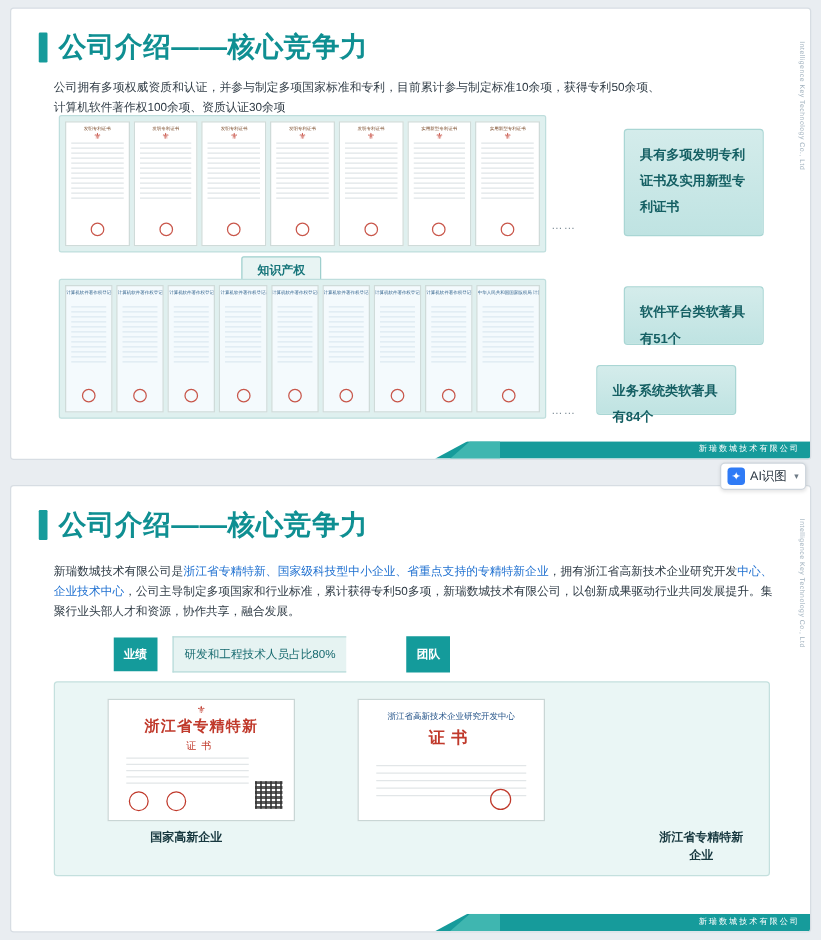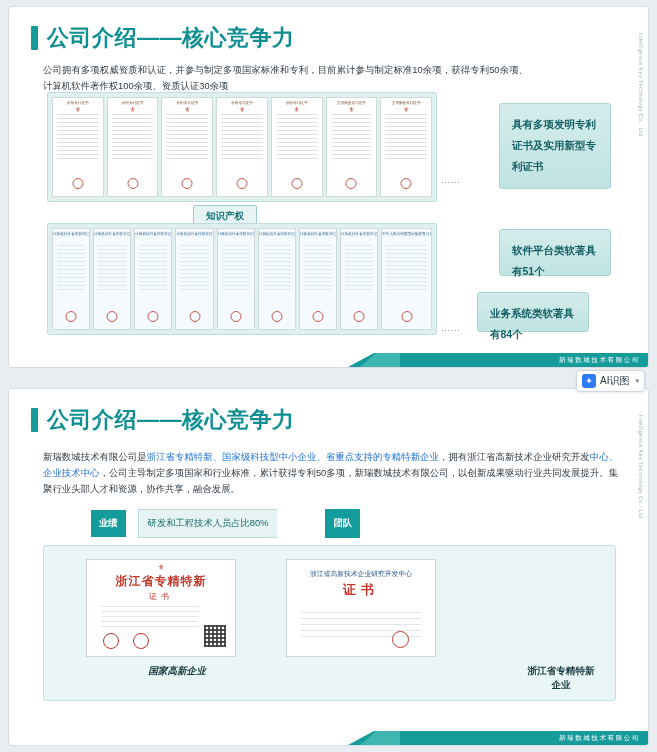--- a/index.html
+++ b/index.html
@@ -788,21 +788,21 @@
             <i></i>
             <i></i>
             <i></i>
             <i></i>
             <i></i>
           </div>
         <div class="g1-qr"></div>
         <div class="g1-seal"></div>
         <div class="g1-seal2"></div>
       </div>
-      <div class="gal-cap" style="left:48px; color:#17383f;font-style:italic;">国家高新企业</div>
+      <div class="gal-cap" style="left:20px; color:#17383f;">国家高新企业</div>
 
       <div class="gal-item" style="left:242px;">
         <div class="g2-top">浙江省高新技术企业研究开发中心</div>
         <div class="g2-big">证书</div>
         <div class="g2-lines">
             <i></i>
             <i></i>
             <i></i>
             <i></i>
             <i></i>

